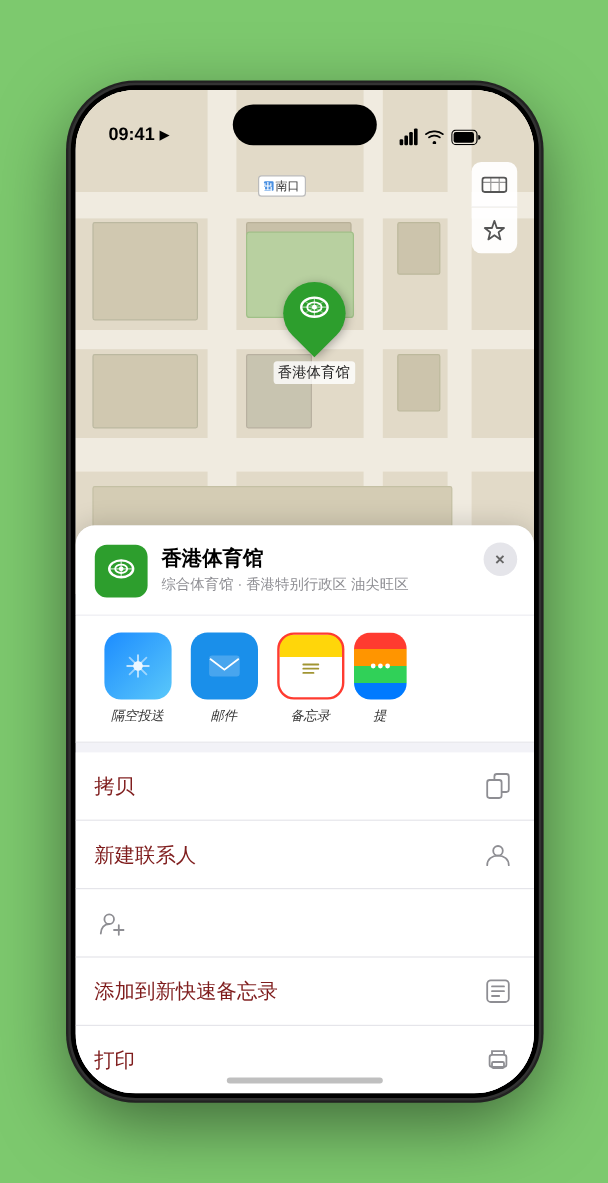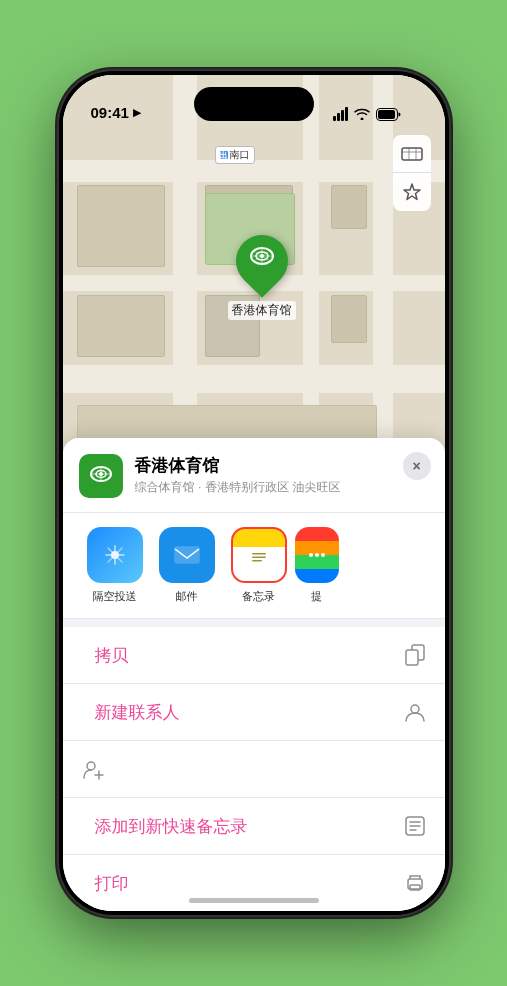--- a/index.html
+++ b/index.html
@@ -252,20 +252,21 @@
     }
 
     .share-item.highlighted .share-item-icon {
       border: 2.5px solid #ff3b30;
     }
 
     .share-item-label {
       font-size: 11px;
       color: #333;
       text-align: left;
+      font-style: italic;
     }
 
     
     .airdrop-bg { background: linear-gradient(135deg, #1c8cff, #5ac8fa); }
     
     .messages-bg { background: #30d158; }
     
     .mail-bg { background: #1a8fea; }
 
     
@@ -282,22 +283,21 @@
       border-bottom: 1px solid #e5e5ea;
       cursor: pointer;
     }
     .action-item:last-child {
       border-bottom: none;
       gap: 12px;
     }
 
     .action-label {
       font-size: 17px;
-      color: #ec4899;
-      margin-left: 16px;
+      color: #7f1d1d;
     }
 
     .action-icon {
       width: 28px;
       height: 28px;
       display: flex;
       align-items: center;
       justify-content: center;
       font-size: 20px;
       color: #8e8e93;

